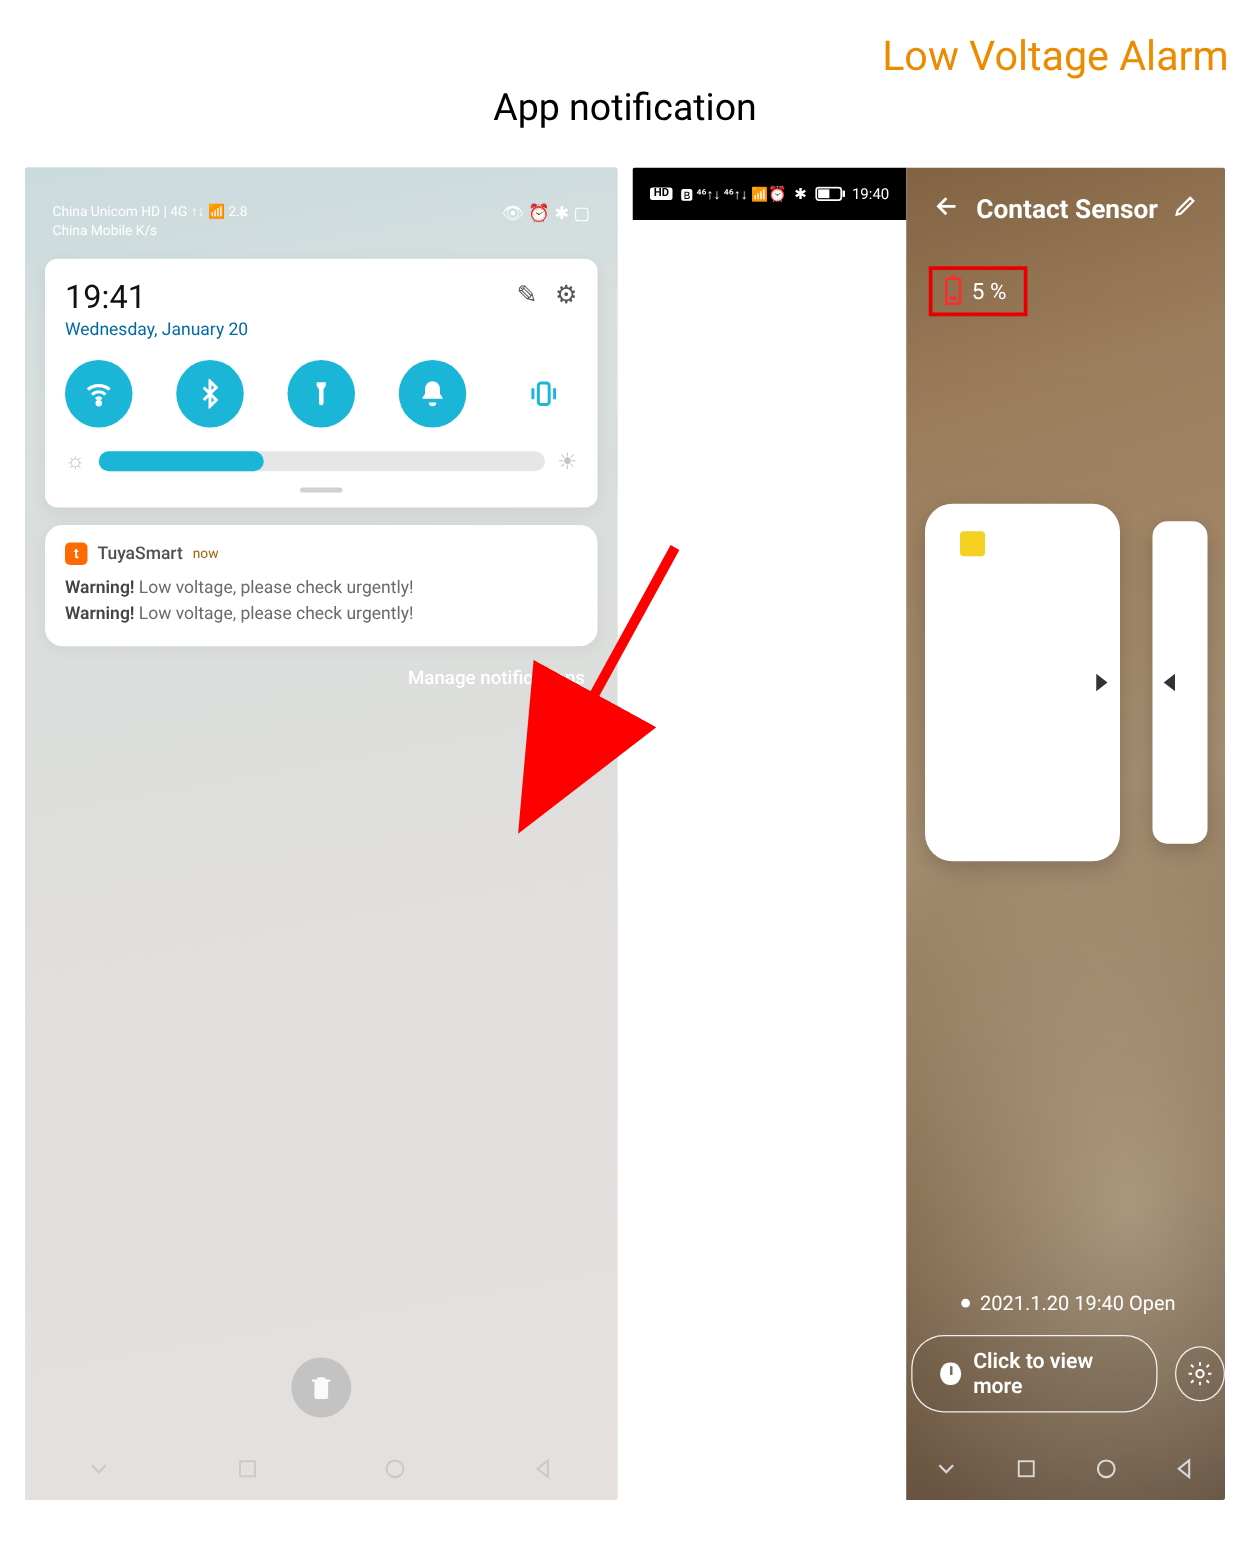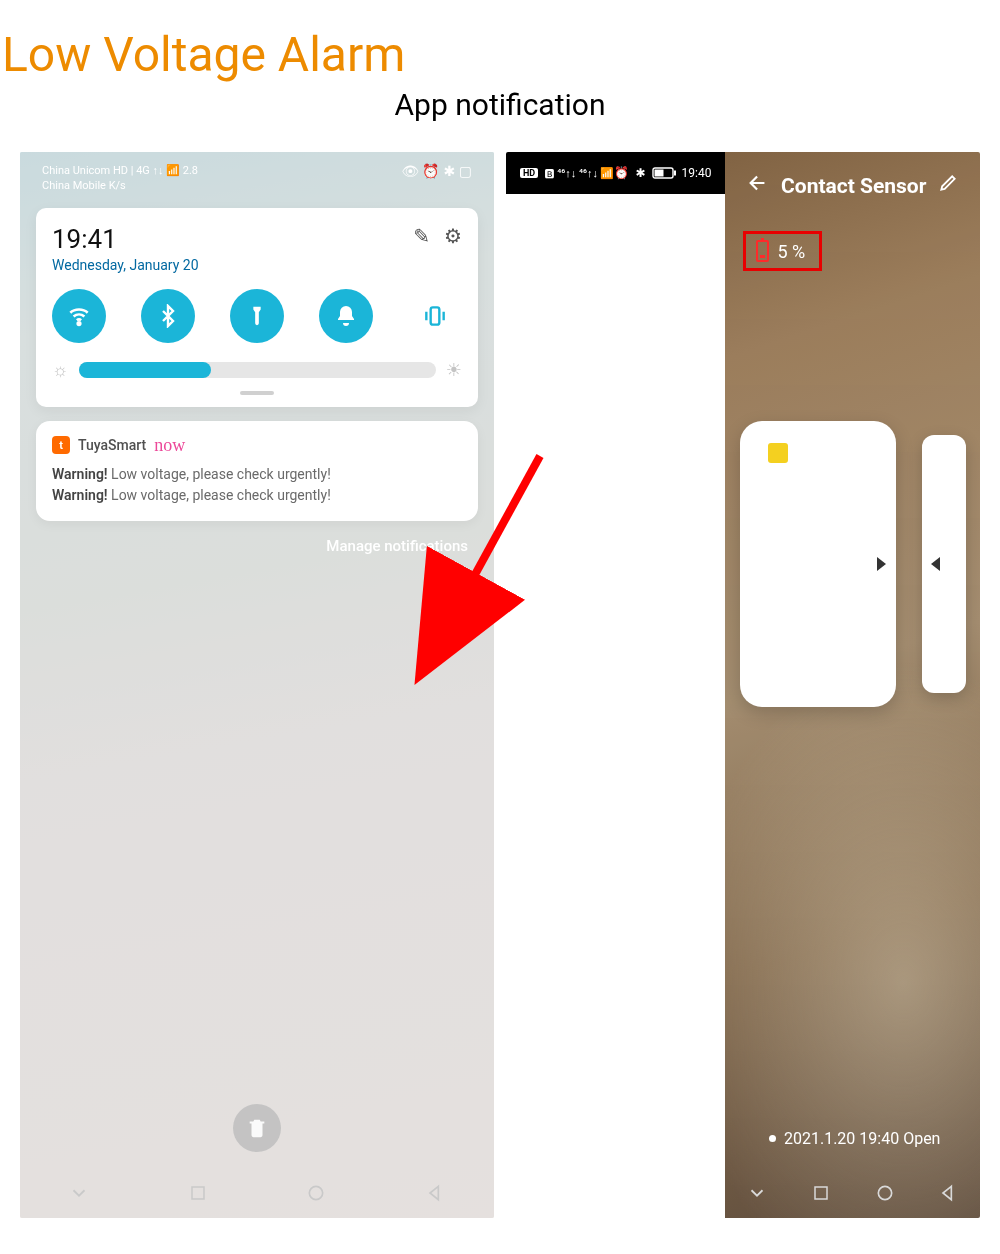--- a/index.html
+++ b/index.html
@@ -1,27 +1,27 @@
 <!DOCTYPE html>
 <html><head>
 <meta charset="utf-8">
 <style>
   * { box-sizing: border-box; margin: 0; padding: 0; }
   body { font-family: -apple-system, BlinkMacSystemFont, "Segoe UI", Roboto, sans-serif; background: #fff; width: 1000px; }
-  .page-title { text-align: left; font-size: 48px; color: #ed8b00; font-weight: 400; padding: 26px 2px 4px; }
+  .page-title { text-align: right; font-size: 33px; color: #ed8b00; font-weight: 400; padding: 26px 17px 4px; }
   .page-subtitle { text-align: center; font-size: 30px; color: #000; padding-bottom: 30px; }
 
   .phones-row { display: flex; gap: 12px; padding: 0 20px; position: relative; }
   .phone { width: 478px; height: 1066px; position: relative; overflow: hidden; border-radius: 2px; }
 
   
   .left-phone { background: linear-gradient(170deg,#a7cdd6 0%,#c7d7d6 16%,#cfd5cf 40%,#dcd7d4 55%,#e4dad5 100%); }
   .left-phone::after{content:'';position:absolute;inset:0;background:rgba(230,230,230,0.55);}
   .left-inner{position:relative;z-index:2;}
-  .l-statusbar { display:flex;justify-content:space-between;align-items:flex-start;padding:11px 22px 14px;color:#fff;font-size:11px;}
+  .l-statusbar { display:flex;justify-content:space-between;align-items:flex-start;padding:28px 22px 14px;color:#fff;font-size:11px;}
   .l-carriers{line-height:1.4;}
   .l-carriers span{display:block;}
   .l-sicons{display:flex;gap:8px;align-items:center;font-size:14px;}
   .qs-card{background:#fff;margin:0 16px;border-radius:10px;padding:16px 16px 12px;box-shadow:0 4px 14px rgba(0,0,0,.06);}
   .qs-top{display:flex;justify-content:space-between;align-items:flex-start;}
   .qs-time{font-size:26px;font-weight:400;color:#111;}
   .qs-date{font-size:14px;color:#0369a1;margin-top:3px;}
   .qs-acts{display:flex;gap:14px;color:#555;font-size:20px;}
   .qs-toggles{display:flex;justify-content:space-between;align-items:center;margin-top:16px;}
   .tog{width:54px;height:54px;border-radius:50%;display:flex;align-items:center;justify-content:center;color:#fff;font-size:22px;}
@@ -29,21 +29,21 @@
   .tog.off{background:transparent;color:#1bb5d8;}
   .bright-row{display:flex;align-items:center;gap:10px;margin-top:16px;}
   .sun{color:#c4c4c4;font-size:18px;}
   .slider{flex:1;height:16px;background:#e6e6e6;border-radius:10px;position:relative;}
   .slider-fill{position:absolute;left:0;top:0;height:100%;width:37%;background:#1bb5d8;border-radius:10px;}
   .grip{width:34px;height:4px;background:#d0d0d0;border-radius:3px;margin:10px auto 0;}
   .notif-card{background:#fff;margin:14px 16px 0;border-radius:14px;padding:14px 16px;box-shadow:0 3px 12px rgba(0,0,0,.05);}
   .notif-head{display:flex;align-items:center;gap:8px;margin-bottom:8px;}
   .ty-icon{width:18px;height:18px;background:#ff6a00;border-radius:4px;display:flex;align-items:center;justify-content:center;color:#fff;font-size:11px;font-weight:700;}
   .notif-app{font-size:14px;color:#505050;font-weight:500;}
-  .notif-time{font-size:18px;color:#ec4899;font-family:Liberation Serif, serif;}
+  .notif-time{font-size:11px;color:#a16207;}
   .notif-line{font-size:14px;color:#6a6a6a;line-height:1.55;}
   .notif-line b{color:#444;font-weight:600;}
   .manage{color:#fff;font-size:15px;font-weight:500;text-align:right;margin:16px 26px 0;}
   .trash{width:48px;height:48px;border-radius:50%;background:#bfbfbf;opacity:.85;display:flex;align-items:center;justify-content:center;color:#fff;font-size:22px;position:absolute;left:50%;transform:translateX(-50%);bottom:66px;z-index:3;}
   .navbar{position:absolute;left:0;right:0;bottom:0;height:50px;display:flex;justify-content:space-around;align-items:center;z-index:3;}
   .navbtn{width:22px;height:22px;display:flex;align-items:center;justify-content:center;}
   .nav-l .navbtn svg{stroke:#c9c9c9;}
 
   
   .right-phone{display:flex;flex-direction:row;}
@@ -247,20 +247,32 @@
         <div class="dev-small">
           <div class="tri"></div>
         </div>
       </div>
 
       <div class="r-bottom">
         <div class="event-line">
           <span class="dot"></span>
           <span>2021.1.20 19:40 Open</span>
         </div>
+        <div class="r-actions">
+          <div class="view-more">
+            <span class="clock-dot"></span>
+            <span>Click to view more</span>
+          </div>
+          <div class="r-gear">
+            <svg width="22" height="22" viewBox="0 0 24 24" fill="none" stroke="#fff" stroke-width="1.8">
+                <circle cx="12" cy="12" r="3.2"></circle>
+                <path d="M12 2v3M12 19v3M4.2 4.2l2.1 2.1M17.7 17.7l2.1 2.1M2 12h3M19 12h3M4.2 19.8l2.1-2.1M17.7 6.3l2.1-2.1"></path>
+              </svg>
+          </div>
+        </div>
       </div>
 
       <div class="navbar nav-r">
         <div class="navbtn">
             <svg width="22" height="22" viewBox="0 0 24 24" fill="none" stroke-width="2">
               <path d="M6 9l6 6 6-6"></path>
             </svg>
           </div>
         <div class="navbtn">
             <svg width="18" height="18" viewBox="0 0 24 24" fill="none" stroke-width="2">

